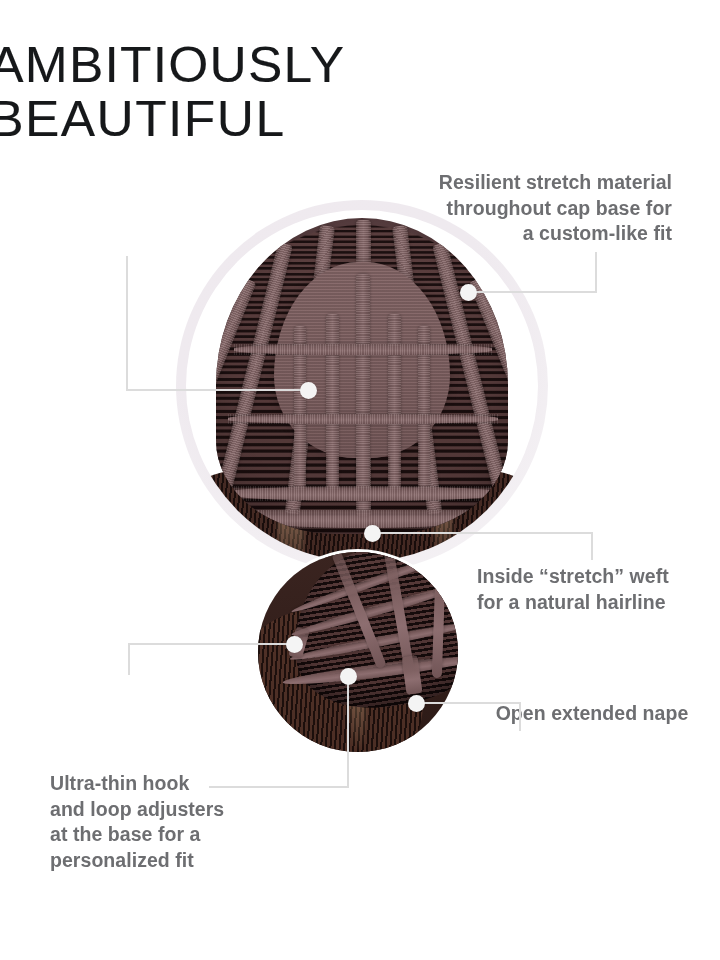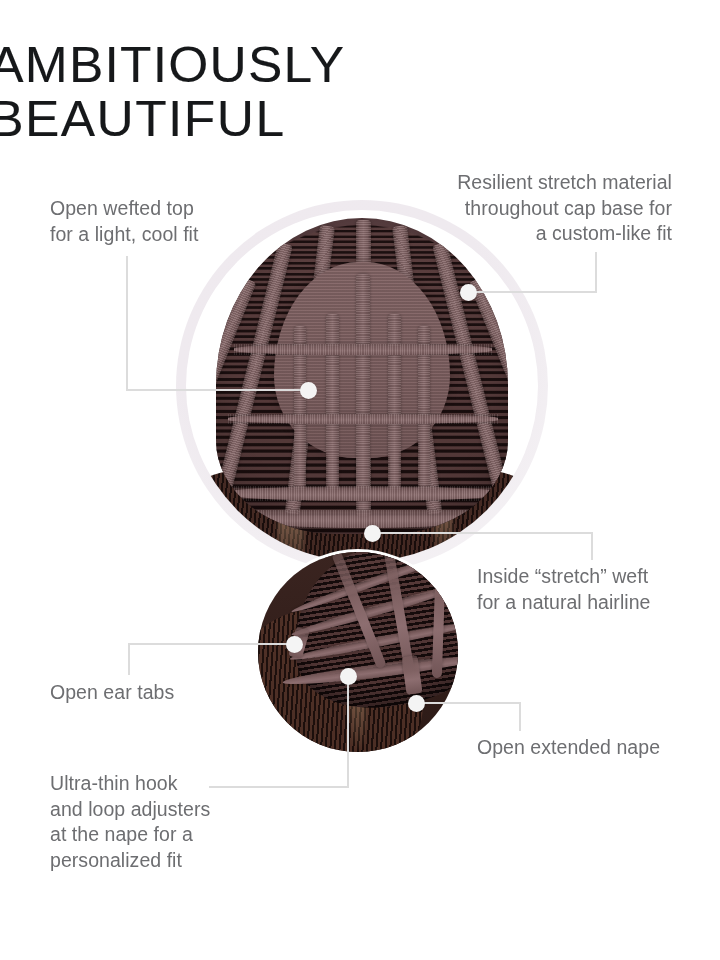--- a/index.html
+++ b/index.html
@@ -46,21 +46,21 @@
     -webkit-text-stroke: 0.1px #16181a;
   }
   .title-line.l2 { letter-spacing: 1.4px; }
 
   
   .callout {
     position: absolute;
     color: #6d6e71;
     font-size: 19.5px;
     line-height: 25.5px;
-    font-weight: 400;
+    font-weight: 700;
     letter-spacing: 0.05px;
     white-space: pre-line;
   }
   .callout.left  { text-align: left; }
   .callout.right { text-align: right; }
 
   
   .leader {
     position: absolute;
     background: #dcdcdc;
@@ -289,50 +289,47 @@
       <div class="nape-strap" style="left:96px;  top:-4px;  width:10px; height:124px; transform:rotate(-22deg);"></div>
       <div class="nape-strap" style="left:136px; top:-10px; width:10px; height:136px; transform:rotate(-10deg);"></div>
       <div class="nape-strap" style="left:176px; top:-2px;  width:10px; height:128px; transform:rotate(2deg);"></div>
 
       <div class="nape-strap" style="left:146px; top:104px; width:16px; height:38px; border-radius:4px; transform:rotate(-8deg);"></div>
 
       <div class="nape-strap" style="left:34px; top:76px; width:14px; height:30px; border-radius:4px; transform:rotate(16deg);"></div>
     </div>
   </div>
 
-  <div class="callout left" style="left:50px; top:196px; width:230px;">Open wefted top
-for a light, cool fit</div>
   <div class="leader v" style="left:126px; top:256px; height:134px;"></div>
   <div class="leader h" style="left:126px; top:389px; width:180px;"></div>
   <div class="dot" style="left:300px; top:382px;"></div>
 
   <div class="callout right" style="left:400px; top:170px; width:272px;">Resilient stretch material
 throughout cap base for
 a custom-like fit</div>
   <div class="leader v" style="left:595px; top:252px; height:40px;"></div>
   <div class="leader h" style="left:474px; top:291px; width:123px;"></div>
   <div class="dot" style="left:460px; top:284px;"></div>
 
   <div class="callout left" style="left:477px; top:564px; width:210px;">Inside “stretch” weft
 for a natural hairline</div>
   <div class="leader h" style="left:378px; top:532px; width:215px;"></div>
   <div class="leader v" style="left:591px; top:532px; height:28px;"></div>
   <div class="dot" style="left:364px; top:525px;"></div>
 
-  <div class="callout left" style="left:50px; top:680px; width:230px;">Open ear tabs</div>
   <div class="leader h" style="left:128px; top:643px; width:168px;"></div>
   <div class="leader v" style="left:128px; top:643px; height:32px;"></div>
   <div class="dot" style="left:286px; top:636px;"></div>
 
-  <div class="callout left" style="left:477px; top:735px; width:230px;">Open extended nape</div>
+  <div class="callout left" style="left:477px; top:701px; width:230px;text-align:center;">Open extended nape</div>
   <div class="leader h" style="left:424px; top:702px; width:97px;"></div>
   <div class="leader v" style="left:519px; top:702px; height:29px;"></div>
   <div class="dot" style="left:408px; top:695px;"></div>
 
   <div class="callout left" style="left:50px; top:771px; width:230px;">Ultra-thin hook
 and loop adjusters
-at the nape for a
+at the base for a
 personalized fit</div>
   <div class="leader v" style="left:347px; top:682px; height:106px;"></div>
   <div class="leader h" style="left:209px; top:786px; width:140px;"></div>
   <div class="dot" style="left:340px; top:668px;"></div>
 
 </div>
 
 </body></html>

